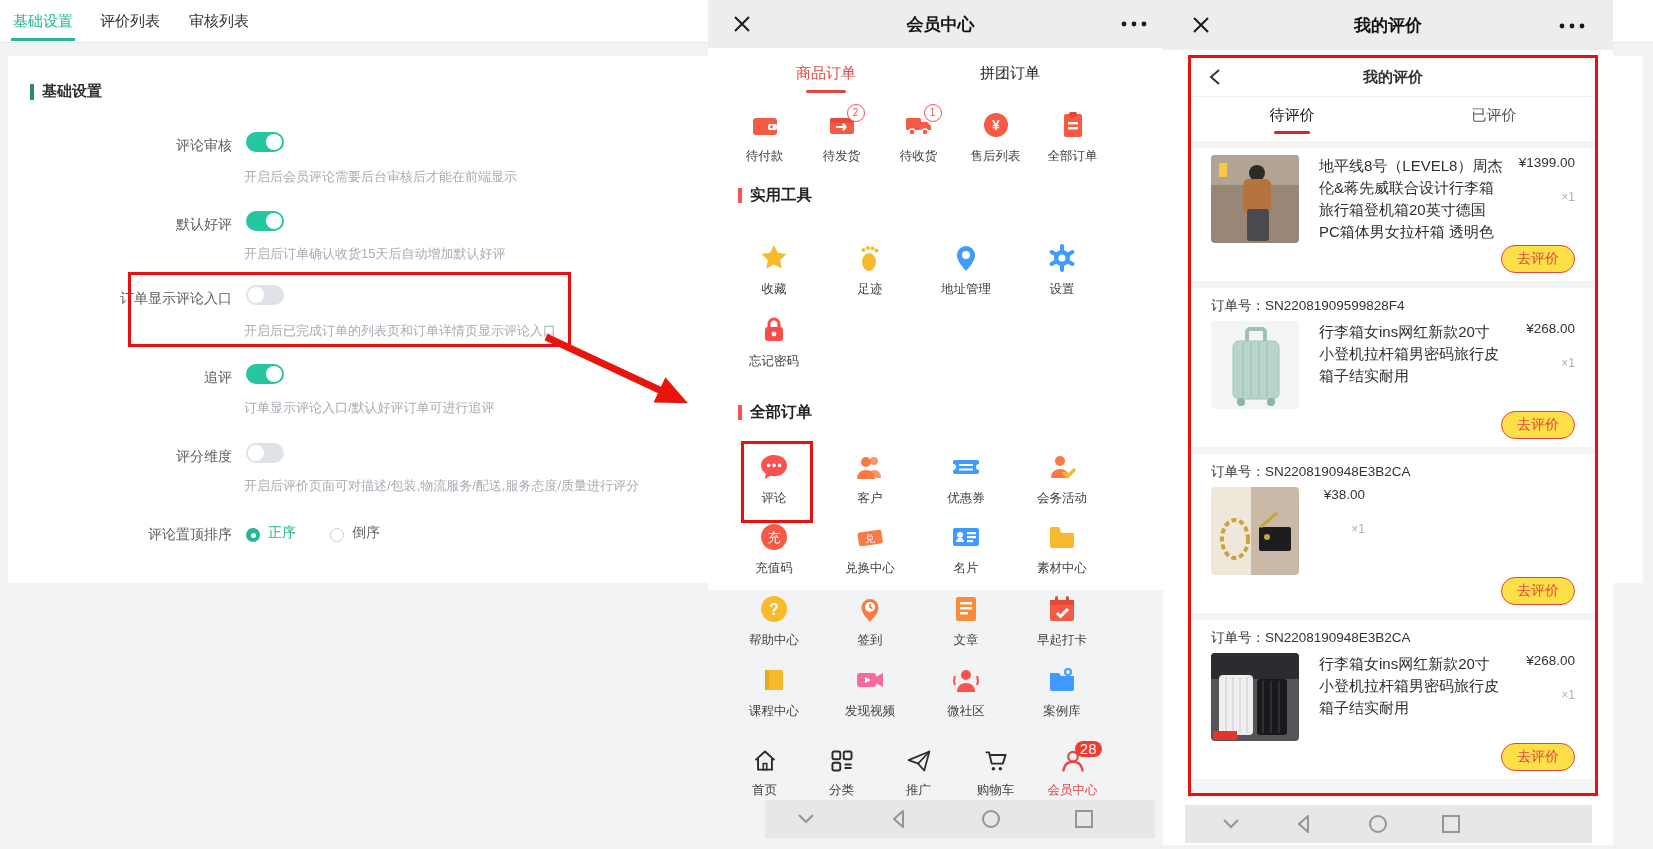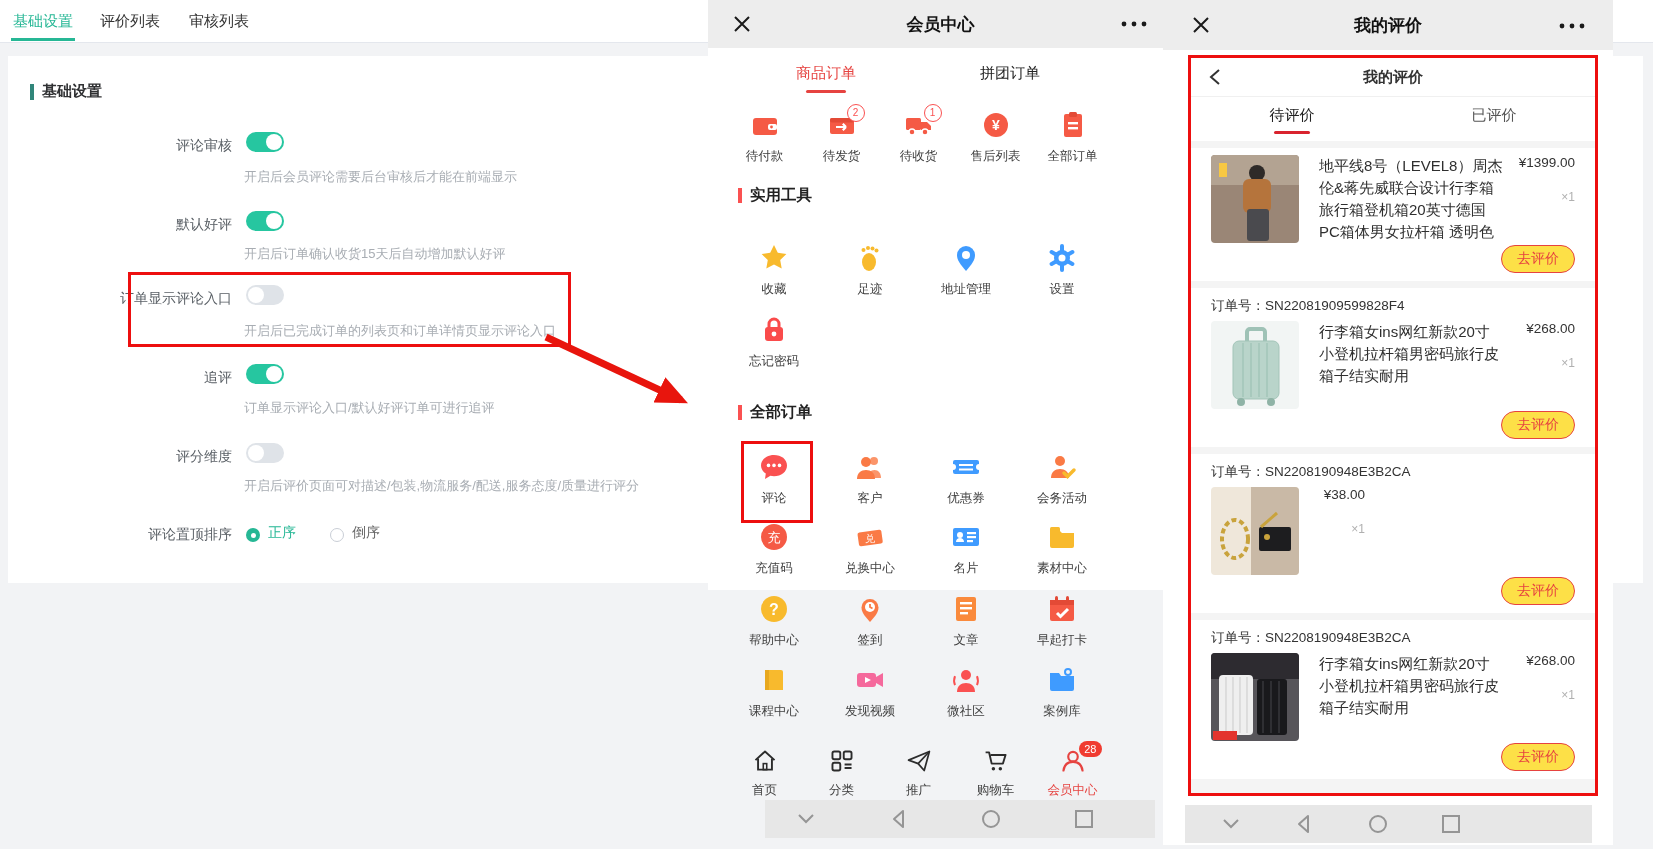--- a/index.html
+++ b/index.html
@@ -423,21 +423,21 @@
             <circle cx="12" cy="24" r="2" fill="#2c2c2c"></circle>
             <circle cx="20" cy="24" r="2" fill="#2c2c2c"></circle>
           </svg></span>
       <span class="lb">购物车</span>
     </div>
     <div class="gi w77">
       <span class="ic" style="width:26px;height:26px"><svg width="26" height="26" viewBox="0 0 30 30">
             <circle cx="15" cy="10" r="5.5" stroke="#e64340" stroke-width="2.5" fill="none"></circle>
             <path d="M4 26c1-7 5.5-10 11-10s10 3 11 10" stroke="#e64340" stroke-width="2.5" fill="none" stroke-linecap="round"></path>
           </svg>
-        <span style="position:absolute;top:-7px;right:-16px;background:#f03b30;color:#fff;border-radius:9px;padding:1px 5px;font-size:11px;line-height:14px">28</span></span>
+        <span style="position:absolute;top:-7px;right:-16px;background:#f03b30;color:#fff;border-radius:9px;padding:1px 5px;font-size:15px;line-height:14px">28</span></span>
       <span class="lb" style="color:#e64340">会员中心</span>
     </div>
   </div>
 
   <div class="android" style="left:57px;top:800px;width:390px;height:38px;padding:0 60px 0 30px;box-sizing:border-box">
     <span class="iconbtn" style="position:static"><svg width="22" height="16">
           <path d="M4 4l7 7 7-7" stroke="#959595" stroke-width="2" fill="none"></path>
         </svg></span>
     <span class="iconbtn" style="position:static"><svg width="22" height="22">
           <path d="M15 3L6 11l9 8z" fill="none" stroke="#959595" stroke-width="2" stroke-linejoin="round"></path>

